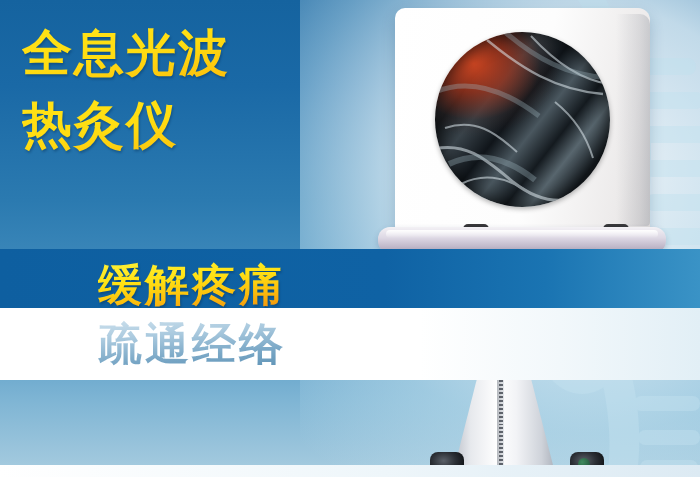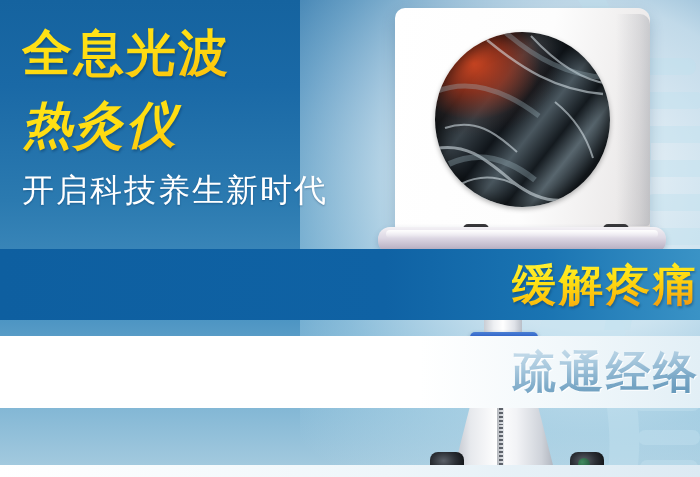--- a/index.html
+++ b/index.html
@@ -48,45 +48,44 @@
     font-weight:bold;
     letter-spacing:2px;
     background:linear-gradient(170deg,#ffe417 0%, #ffdd12 40%, #fcc20c 68%, #f08b10 100%);
     -webkit-background-clip:text;
     background-clip:text;
     color:transparent;
     -webkit-text-fill-color:transparent;
     filter:drop-shadow(1px 2px 1px rgba(0,40,80,.35));
     white-space:nowrap;
   }
-  .title-line.l2 { margin-top:-6px;font-style:italic; }
+  .title-line.l2 { margin-top:-6px; }
   .subtitle {
     margin-top:6px;
     font-size:32px;
     line-height:40px;
     color:#ffffff;
     letter-spacing:2px;
     text-shadow:0 1px 2px rgba(0,40,80,.35);
     white-space:nowrap;
   }
 
   
   .band {
     position:absolute; left:0; width:700px;
     display:flex; align-items:center;
   }
   .band-blue {
     background:linear-gradient(90deg,#0e5fa0 0%, #0f62a4 55%, #1a74b2 78%, #3a93c6 100%);
-    justify-content:flex-end;
   }
   .band-white {
     background:linear-gradient(90deg,#ffffff 0%, #ffffff 60%, #f2f8fb 80%, #e2eff6 100%);
   }
   .band1 { top:249px; height:71px; }
-  .band2 { top:336px; height:72px;justify-content:flex-end; }
+  .band2 { top:308px; height:72px; }
   .band3 { top:392px; height:73px; }
   .band-foot {
     position:absolute; left:0; top:465px; width:700px; height:12px;
     background:linear-gradient(90deg,#ffffff 0%,#eef6fa 55%,#dceaf3 100%);
   }
 
   .band-text {
     margin-left:98px;
     font-size:44px;
     line-height:52px;
@@ -314,21 +313,20 @@
         <i></i>
     </div>
     <div class="dev-wheel-l"></div>
     <div class="dev-wheel-r"></div>
     <div class="dev-wheel-dot"></div>
   </div>
 
   <div class="headline-wrap">
     <div class="title-line l1">全息光波</div>
     <div class="title-line l2">热灸仪</div>
-    <div class="subtitle">开启科技养生新时代</div>
   </div>
 
   <div class="band band-blue band1">
     <div class="band-text gold">缓解疼痛</div>
   </div>
 
   <div class="band band-white band2">
     <div class="band-text steel">疏通经络</div>
   </div>
 

